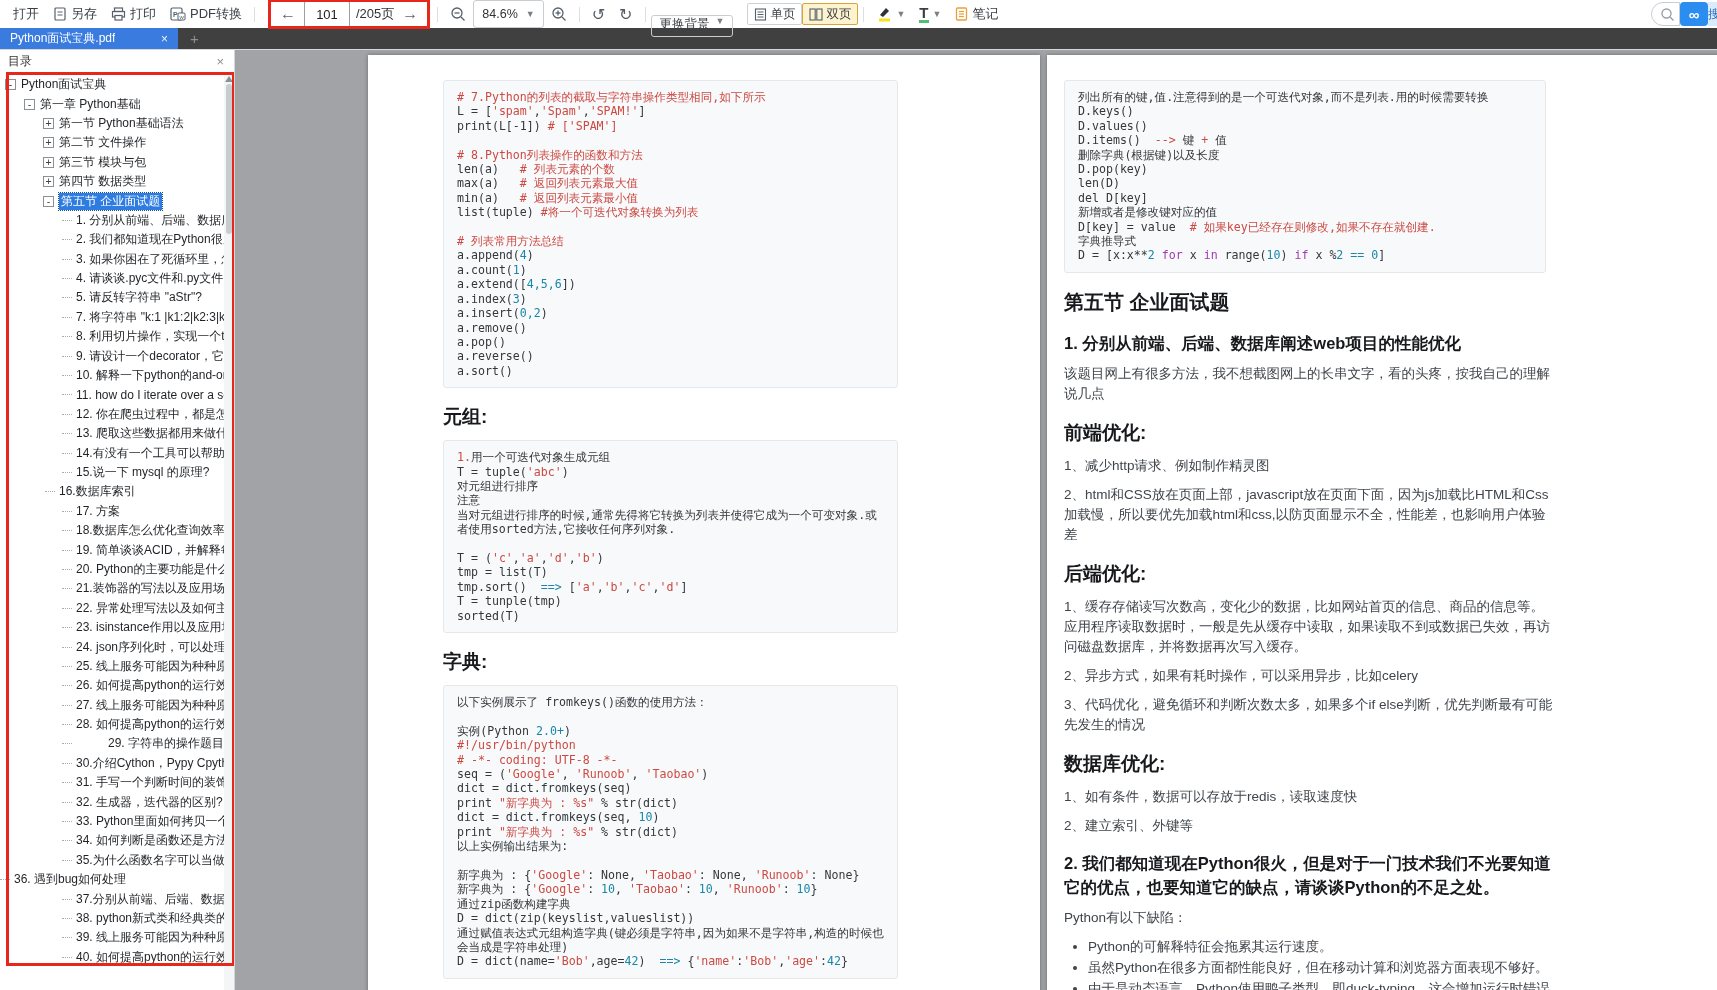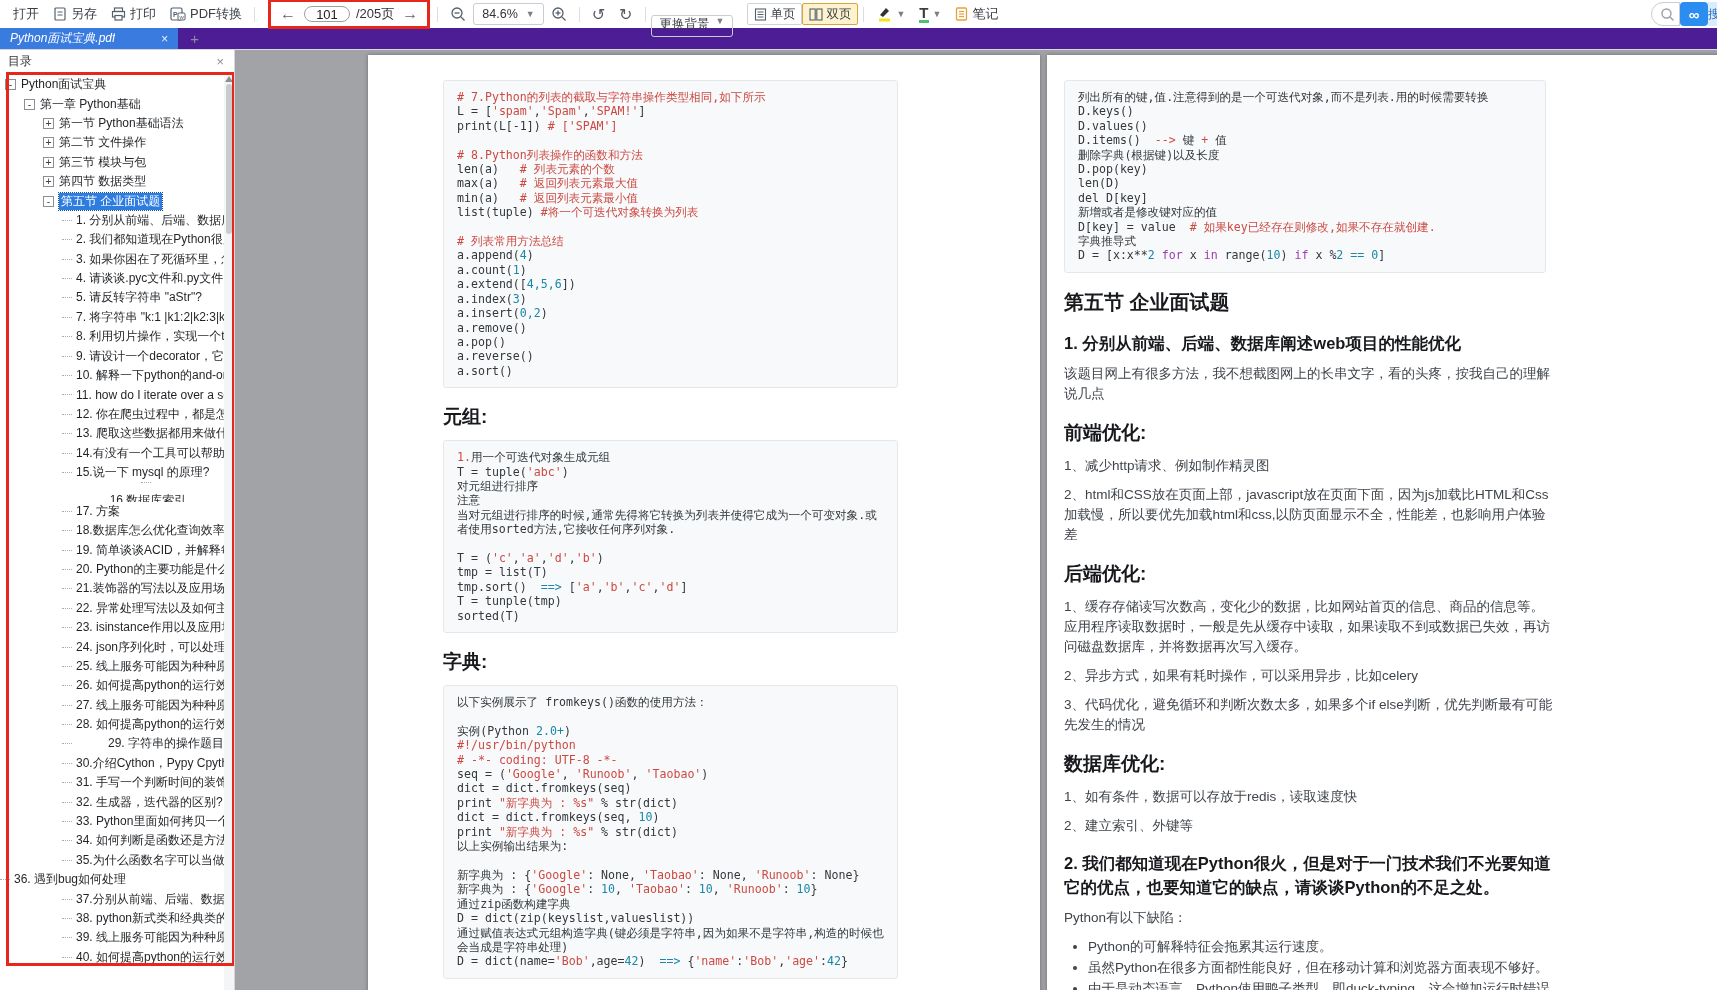--- a/index.html
+++ b/index.html
@@ -8,35 +8,35 @@
   .app { position:relative; width:1717px; height:990px; display:flex; flex-direction:column; }
 
   
   .toolbar { height:28px; flex:0 0 28px; background:#fff; display:flex; align-items:center; padding:0 6px; font-size:13px; color:#3b3f44; position:relative; }
   .tbtn { display:flex; align-items:center; gap:4px; padding:0 7px; height:24px; cursor:pointer; white-space:nowrap; }
   .tsep { width:1px; height:15px; background:#dcdfe2; margin:0 5px; }
   .icon { display:inline-flex; align-items:center; justify-content:center; }
   .navgroup { position:relative; display:flex; align-items:center; gap:6px; padding:0 12px; height:28px; margin-left:6px; }
   .annotation { position:absolute; border:3px solid #e8271c; pointer-events:none; z-index:60; }
   .nav-annotation { inset:-1px 2px -1px 2px; }
-  .pageinput { width:46px; height:16px; border:1px solid #9aa0a6; border-radius:9px; text-align:center; font-size:13px; color:#222; font-family:"Liberation Sans",sans-serif; }
+  .pageinput { width:46px; height:27px; border:1px solid #9aa0a6; border-radius:2px; text-align:center; font-size:13px; color:#222; font-family:"Liberation Sans",sans-serif; }
   .arrowbtn { font-size:16px; color:#5f6670; cursor:pointer; padding:0 2px; }
-  .zoomsel { display:flex; align-items:center; gap:8px; border:1px solid #c9cdd1; border-radius:3px; height:22px; padding:0 8px; font-size:12.5px; color:#333; cursor:pointer; }
+  .zoomsel { display:flex; align-items:center; gap:8px; border:1px solid #c9cdd1; border-radius:3px; height:28px; padding:0 8px; font-size:12.5px; color:#333; cursor:pointer; }
   .caret { font-size:9px; color:#7a8087; }
   .bgbtn { display:flex; align-items:flex-start; gap:6px; border:1px solid #c9cdd1; border-radius:3px; height:22px; padding:0 8px; font-size:12.5px; cursor:pointer;margin-top:24px; }
   .pagemode { display:flex; align-items:center; gap:3px; height:22px; padding:0 6px; border:1px solid #cfd3d6; border-radius:2px; background:#fff; font-size:12.5px; cursor:pointer; }
   .pagemode.active { background:#fdf3cf; border-color:#dba43b; }
   .undoredo { font-size:16px; color:#555b63; padding:0 7px; cursor:pointer; }
   .searcharea { position:absolute; right:0; top:2px; display:flex; align-items:center; height:24px; }
   .searchbox { display:flex; align-items:center; height:24px; border:1px solid #c9cdd1; border-radius:12px 0 0 12px; background:#fff; padding:0 4px 0 8px; }
   .aibtn { width:28px; height:24px; background:#2b8df0; border-radius:4px; color:#fff; display:flex; align-items:center; justify-content:center; font-size:15px; font-weight:bold; cursor:pointer; }
   .cutbtn { width:9px; height:24px; background:#d9ecfd; color:#2b6cb8; font-size:12px; overflow:hidden; display:flex; align-items:center; }
 
   
-  .tabbar { height:22px; flex:0 0 22px; background:#4c1d95; display:flex; align-items:stretch; border-bottom:1px solid #d5d7da;font-style:italic; }
+  .tabbar { height:22px; flex:0 0 22px; background:#404040; display:flex; align-items:stretch; border-bottom:1px solid #d5d7da; }
   .tab { width:178px; background:#3a7be0; color:#fff; display:flex; align-items:center; justify-content:space-between; padding:0 8px 0 10px; font-size:12px; cursor:pointer; }
   .tab .tabclose { color:#eaf1fd; font-size:12px; cursor:pointer; padding:0 2px; }
   .tabadd { color:#8b9096; font-size:15px; display:flex; align-items:center; padding:0 12px; cursor:pointer; }
 
   
   .main { flex:1; display:flex; min-height:0; }
   .sidebar { width:235px; flex:0 0 235px; background:#fff; border-right:1px solid #d4d6d9; position:relative; overflow:hidden; }
   .sidebar-header { height:22px; display:flex; align-items:center; justify-content:space-between; padding:0 10px 0 8px; font-size:12px; color:#333; }
   .sidebar-header .close { color:#8a8f95; cursor:pointer; font-size:13px; }
   .toc-annotation { left:6px; top:22px; width:229px; height:894px; }
@@ -316,21 +316,21 @@
             <span class="tlabel">13. 爬取这些数据都用来做什么的</span>
           </div>
           <div class="trow" style="padding-left: 62px;">
             <span class="leafdash"></span>
             <span class="tlabel">14.有没有一个工具可以帮助查找</span>
           </div>
           <div class="trow" style="padding-left: 62px;">
             <span class="leafdash"></span>
             <span class="tlabel">15.说一下 mysql 的原理?</span>
           </div>
-          <div class="trow" style="padding-left: 62px; flex-direction: column;">
+          <div class="trow" style="padding-left: 45px;">
             <span class="leafdash"></span>
             <span class="tlabel">16.数据库索引</span>
           </div>
           <div class="trow" style="padding-left: 62px;">
             <span class="leafdash"></span>
             <span class="tlabel">17. 方案</span>
           </div>
           <div class="trow" style="padding-left: 62px;">
             <span class="leafdash"></span>
             <span class="tlabel">18.数据库怎么优化查询效率?</span>

